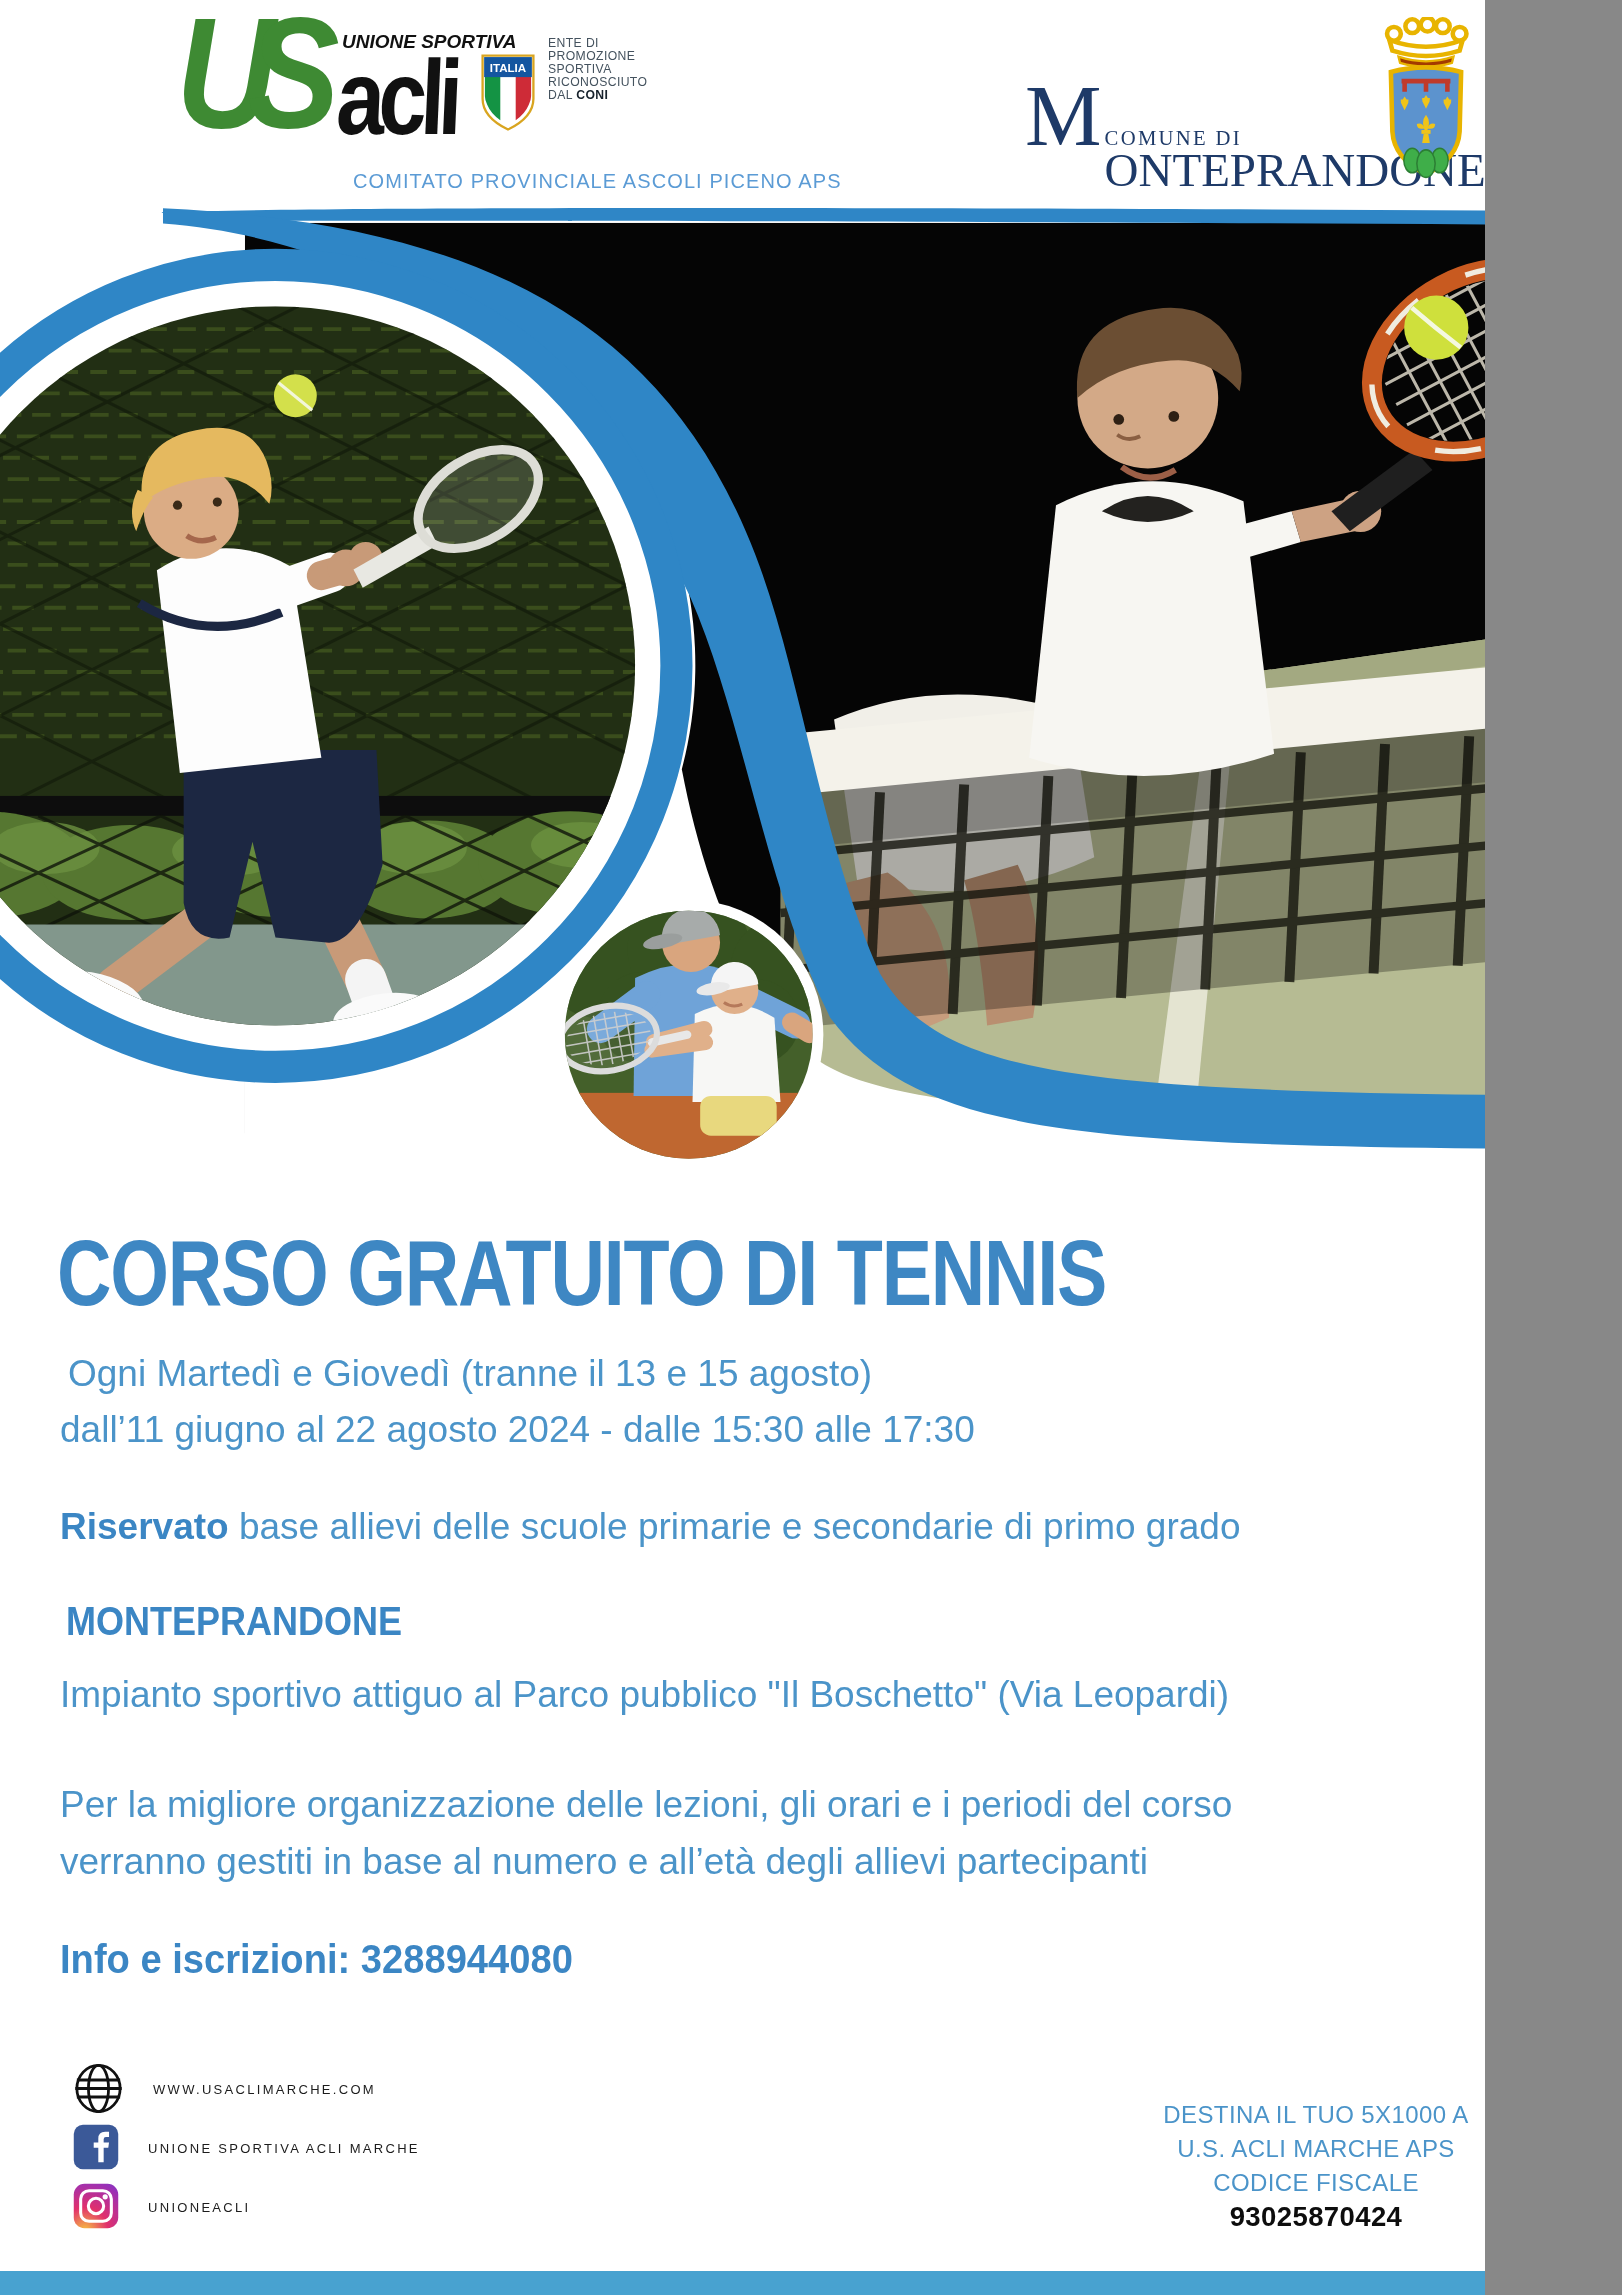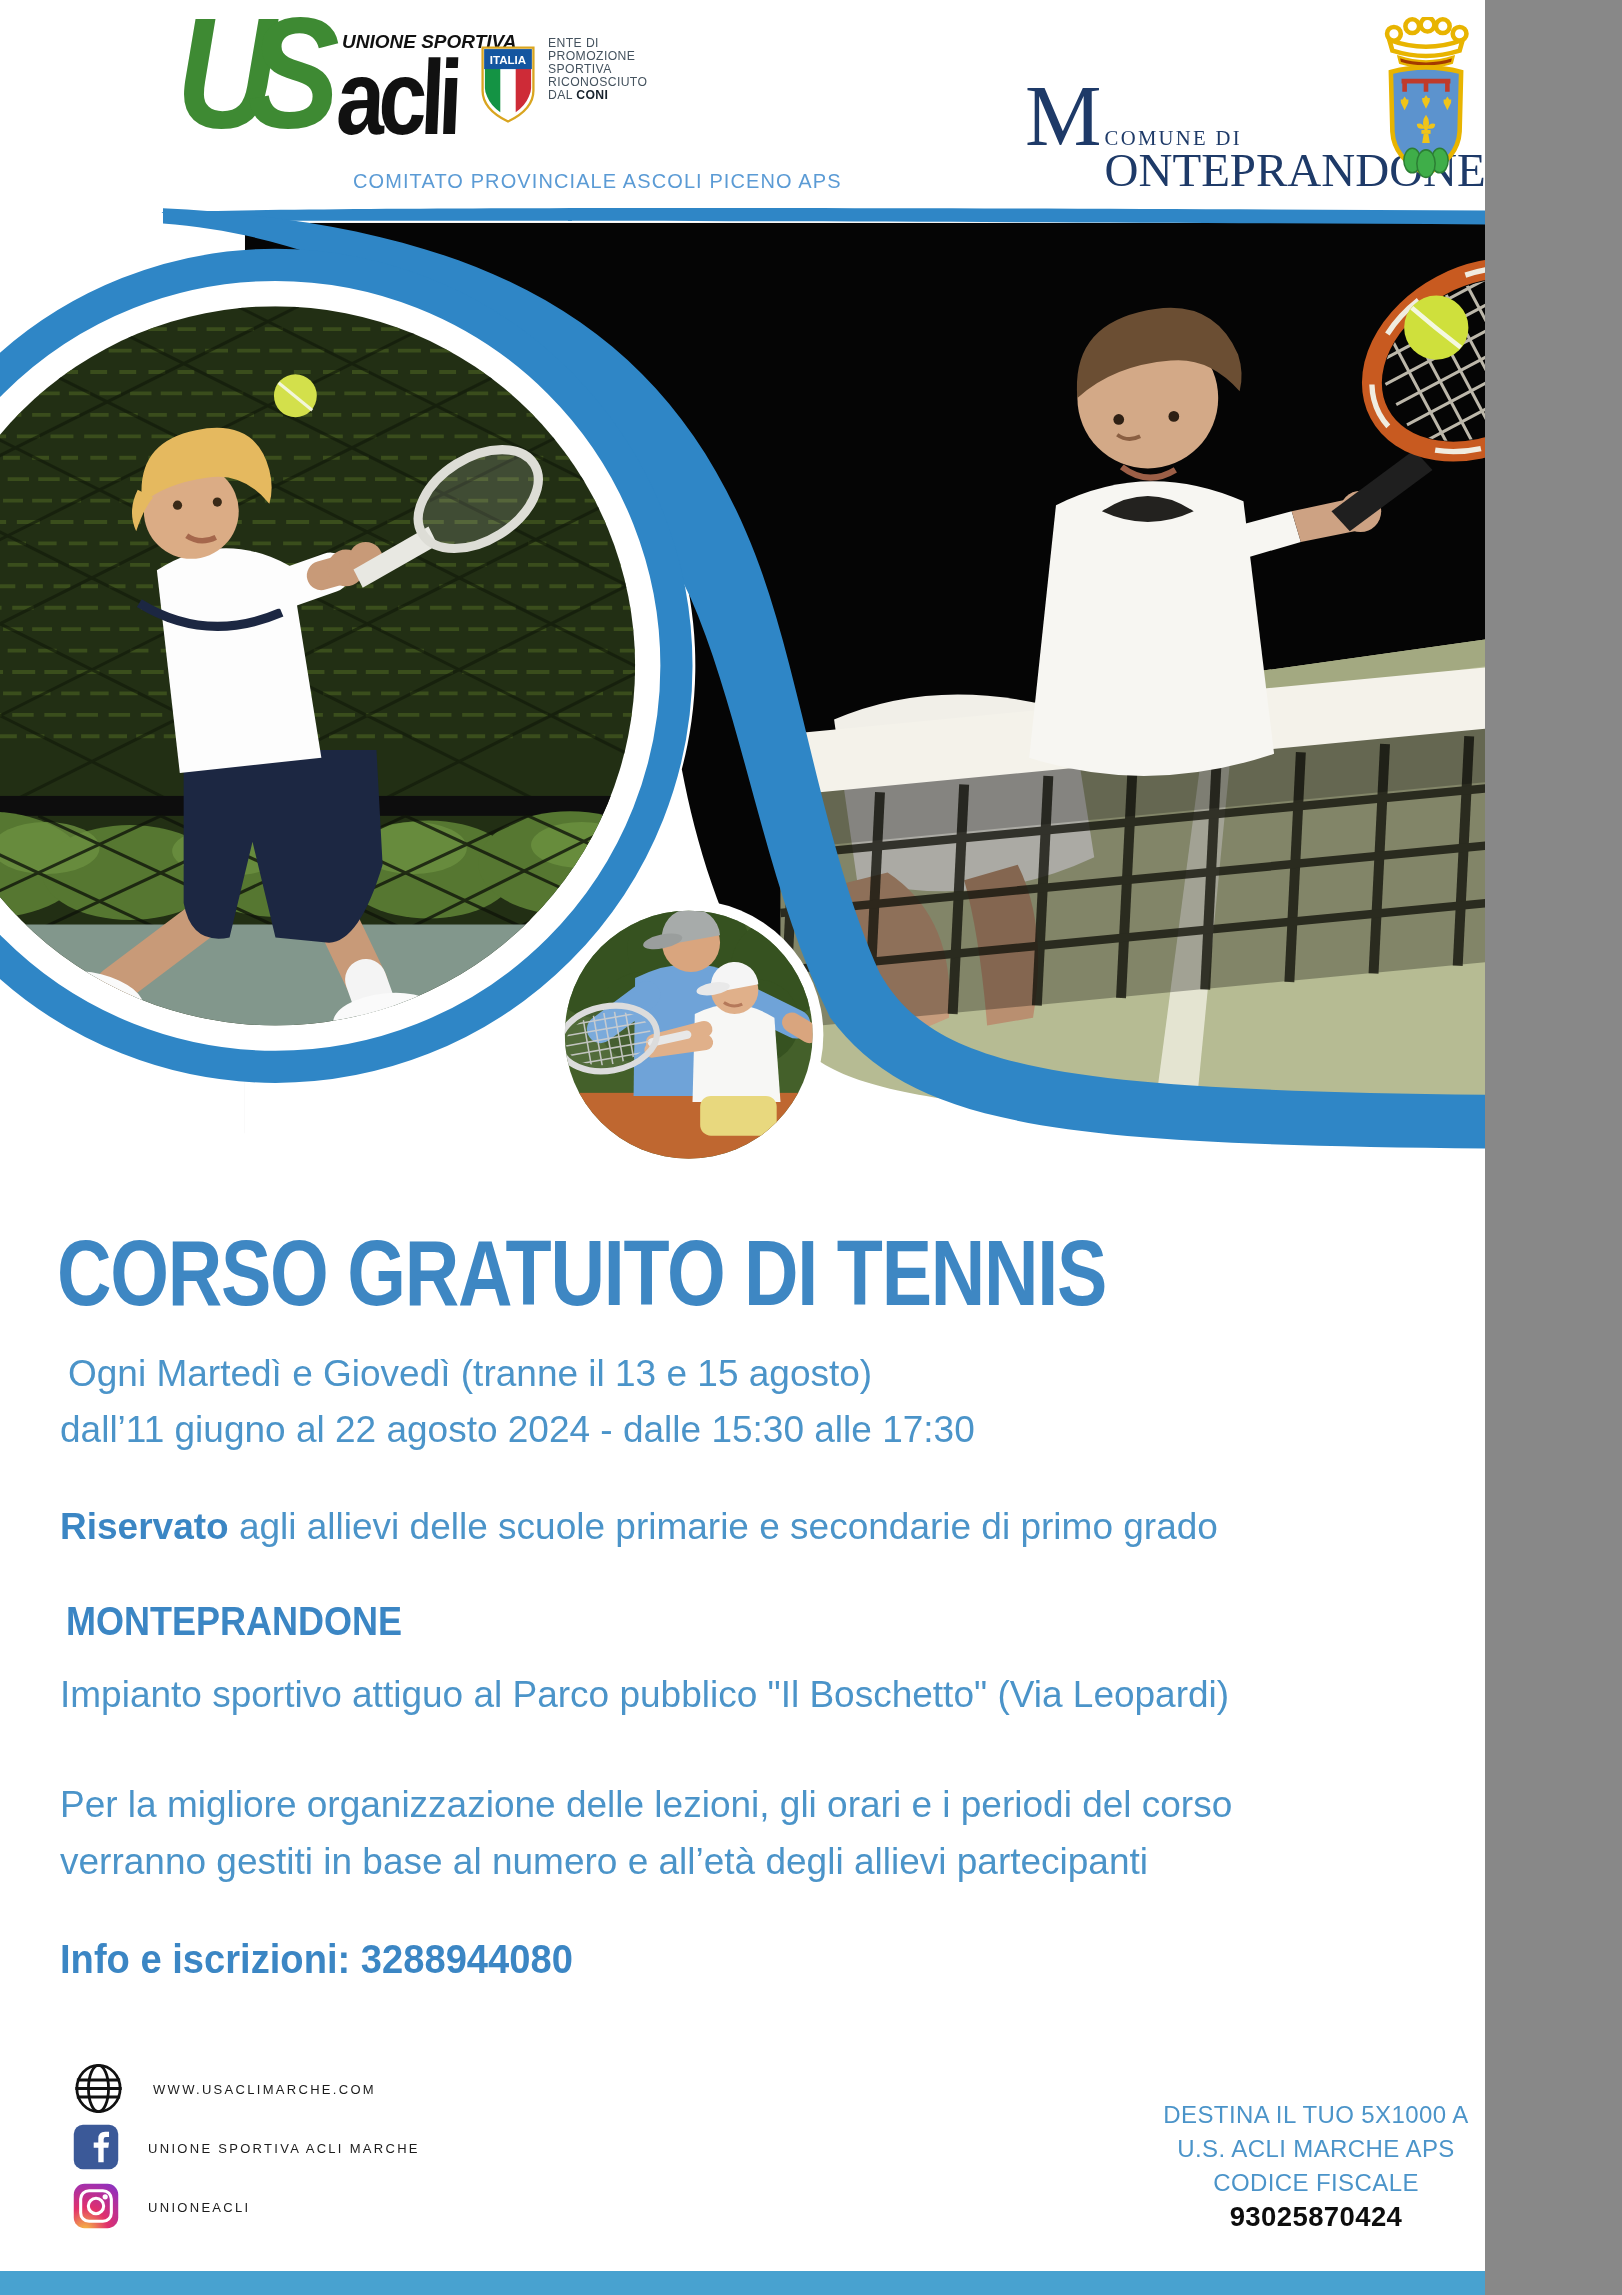--- a/index.html
+++ b/index.html
@@ -10,21 +10,21 @@
   
   #header{position:absolute;left:0;top:0;width:1623px;height:199px;}
   .usacli{position:absolute;left:172px;top:15.3px;}
   .us-word{position:absolute;left:3.8px;top:-21.4px;font-weight:800;font-style:italic;
     font-size:157px;color:#3e8a33;letter-spacing:-32px;transform:scaleX(.88);transform-origin:left top;line-height:1;}
   .acli-word{position:absolute;left:167px;top:29px;font-weight:800;font-size:106px;color:#111;
     letter-spacing:-7.7px;transform:scaleX(.82) skewX(-3deg);transform-origin:left top;line-height:1;}
   .unione-sportiva{position:absolute;left:170px;top:15.3px;font-style:italic;font-weight:900;
     font-size:19px;color:#111;letter-spacing:0;white-space:nowrap;}
   .comitato{position:absolute;left:181px;top:155px;font-size:20px;color:#5b9bd5;letter-spacing:1.1px;white-space:nowrap;}
-  .italia-shield{position:absolute;left:309px;top:31px;text-align:center;}
+  .italia-shield{position:absolute;left:309px;top:39px;text-align:center;}
   .coni-text{position:absolute;left:376px;top:21.4px;font-size:12.2px;line-height:13px;color:#44525e;letter-spacing:0.4px;}
   .coni-text b{color:#16212b;}
   .comune{position:absolute;left:1025px;top:73px;font-family:"Liberation Serif",serif;color:#1e3a68;}
   .comune-line{display:flex;align-items:baseline;}
   .comune-m{font-size:86px;line-height:1;letter-spacing:0;}
   .comune-stack{margin-left:3.1px;}
   .comune-di{font-size:20.7px;letter-spacing:2.3px;}
   .comune-rest{font-size:47px;letter-spacing:0;margin-top:0;line-height:.86;}
   .crest{position:absolute;left:1380px;top:17px;}
   
@@ -396,21 +396,21 @@
           <ellipse cx="78" cy="188" rx="11" ry="16"></ellipse>
           <ellipse cx="60" cy="192" rx="12" ry="18"></ellipse>
         </g>
       </svg>
     </div>
   </div>
 
   <div class="tl" id="title">CORSO GRATUITO DI TENNIS</div>
   <div class="tl body-line" id="line1">Ogni Martedì e Giovedì (tranne il 13 e 15 agosto)</div>
   <div class="tl body-line" id="line2">dall’11 giugno al 22 agosto 2024 - dalle 15:30 alle 17:30</div>
-  <div class="tl body-line" id="line3"><b>Riservato</b><span> agli allievi delle scuole primarie e secondarie di primo grado</span></div>
+  <div class="tl body-line" id="line3"><b>Riservato</b><span> base allievi delle scuole primarie e secondarie di primo grado</span></div>
   <div class="tl" id="loc-head">MONTEPRANDONE</div>
   <div class="tl body-line" id="line4">Impianto sportivo attiguo al Parco pubblico "Il Boschetto" (Via Leopardi)</div>
   <div class="tl body-line" id="line5">Per la migliore organizzazione delle lezioni, gli orari e i periodi del corso</div>
   <div class="tl body-line" id="line6">verranno gestiti in base al numero e all’età degli allievi partecipanti</div>
   <div class="tl" id="info">Info e iscrizioni: 3288944080</div>
 
   <div id="footer-links">
     <div class="flink">
       <span>
         <svg width="51" height="51" viewBox="0 0 66 66" fill="none" stroke="#111" stroke-width="3.6">

